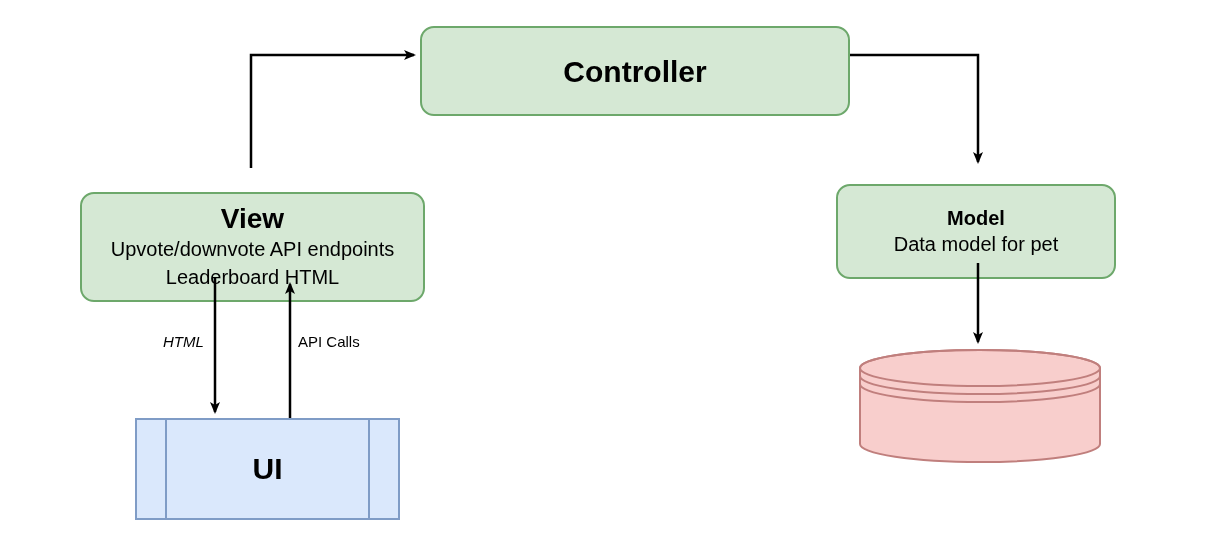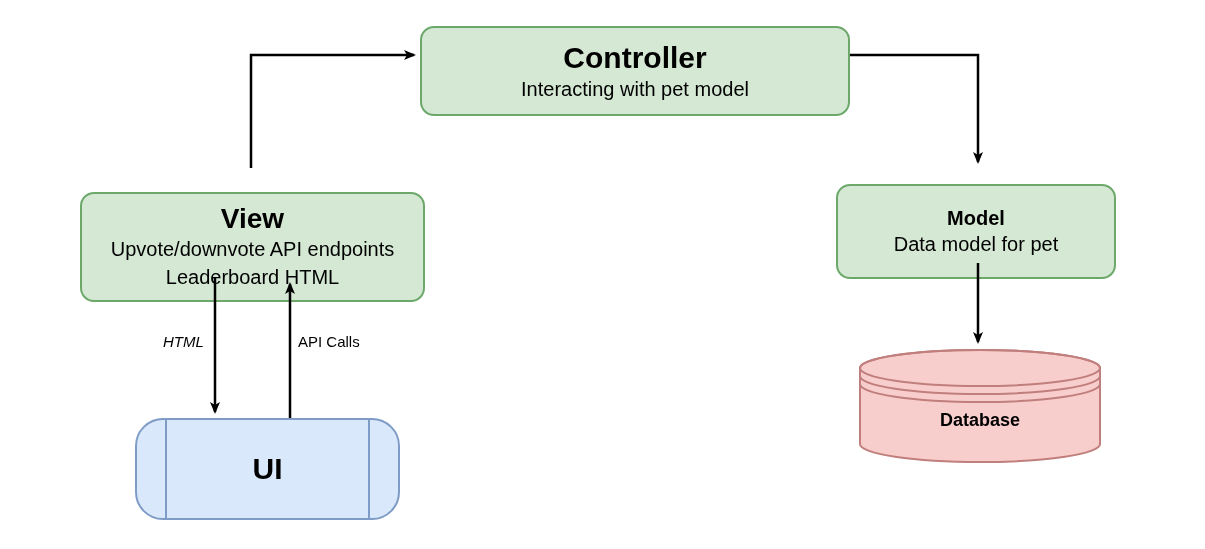--- a/index.html
+++ b/index.html
@@ -82,49 +82,47 @@
     width: 1205px;
     height: 549px;
     pointer-events: none;
   }
 </style>
 </head>
 <body>
 
 <div class="box green-box" style="left:420px; top:10px; width:430px; height:90px;">
   <div class="title" style="font-size:30px;">Controller</div>
-  <div class="subtitle">Interacting with pet model</div>
 </div>
 
 <div class="box green-box" style="left:80px; top:176px; width:345px; height:110px; padding:6px 26px;">
   <div class="title" style="font-size:28px;">View</div>
   <div class="subtitle">Upvote/downvote API endpoints</div>
   <div class="subtitle">Leaderboard HTML</div>
 </div>
 
 <div class="box green-box" style="left:836px; top:168px; width:280px; height:95px;">
   <div class="title" style="font-size:20px;">Model</div>
   <div class="subtitle">Data model for pet</div>
 </div>
 
-<div class="ui-box" style="left:135px; top:418px; width:265px; height:102px;border-radius:28px;">
+<div class="ui-box" style="left:135px; top:418px; width:265px; height:102px;">
   <div class="ui-inner-line" style="left:28px;"></div>
   <div class="ui-inner-line" style="right:28px;"></div>
   <div class="ui-label">UI</div>
 </div>
 
 <div class="db-wrap" style="left:855px; top:346px; width:250px; height:120px;">
   <svg width="250" height="120">
     <ellipse cx="125" cy="22" rx="120" ry="18" fill="#f8cecc" stroke="#c07f7d" stroke-width="2"></ellipse>
     <path d="M5 22 L5 98 A120 18 0 0 0 245 98 L245 22" fill="#f8cecc" stroke="#c07f7d" stroke-width="2"></path>
     <ellipse cx="125" cy="22" rx="120" ry="18" fill="none" stroke="#c07f7d" stroke-width="2"></ellipse>
     <path d="M5 30 A120 18 0 0 0 245 30" fill="none" stroke="#c07f7d" stroke-width="2"></path>
     <path d="M5 38 A120 18 0 0 0 245 38" fill="none" stroke="#c07f7d" stroke-width="2"></path>
   </svg>
-  <div class="db-label" style="top:64px; left:0;">Database</div>
 </div>
 
 <svg class="arrows">
   <defs>
     <marker id="arrowhead" markerWidth="12" markerHeight="12" refX="10" refY="5" orient="auto" markerUnits="userSpaceOnUse">
       <path d="M0,0 L12,5 L0,10 L3,5 Z" fill="#000"></path>
     </marker>
   </defs>
 
   <path d="M251 168 L251 55 L414 55" fill="none" stroke="#000" stroke-width="2.5" marker-end="url(#arrowhead)"></path>

